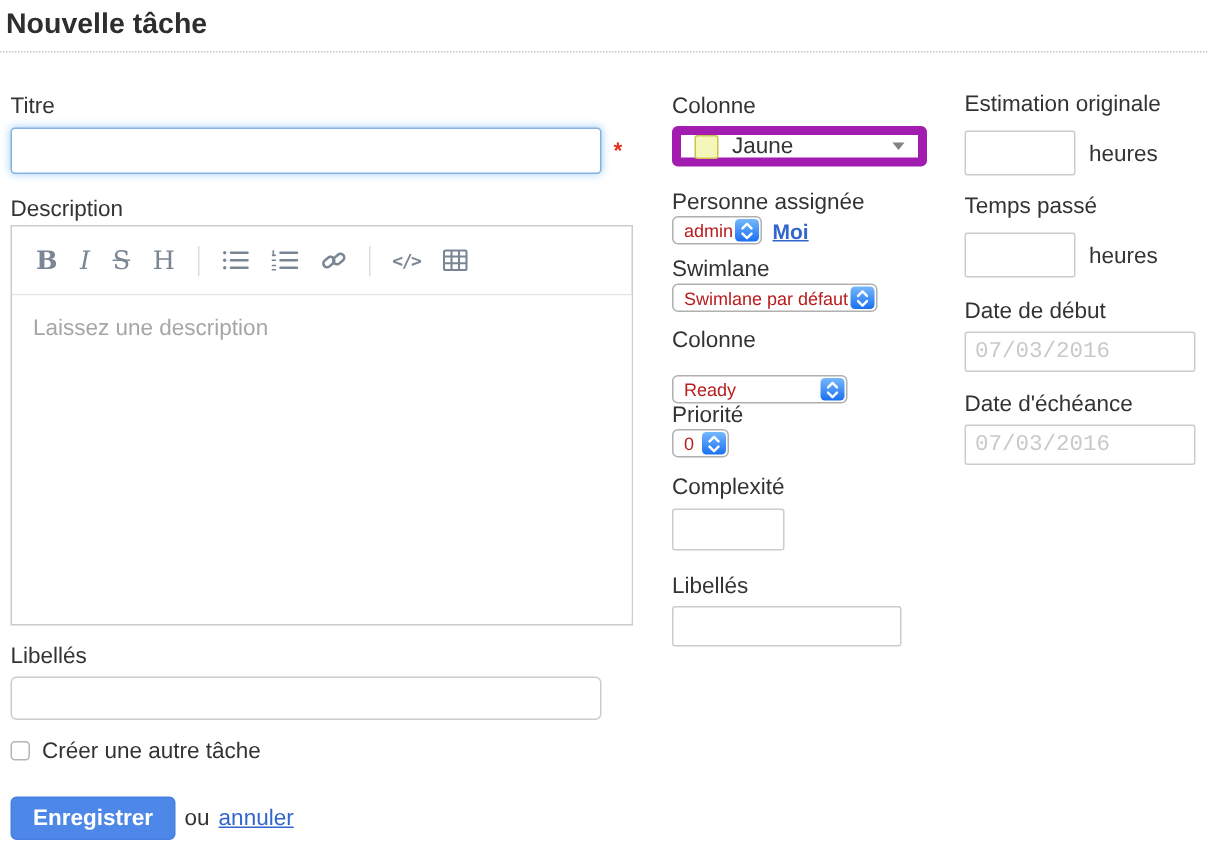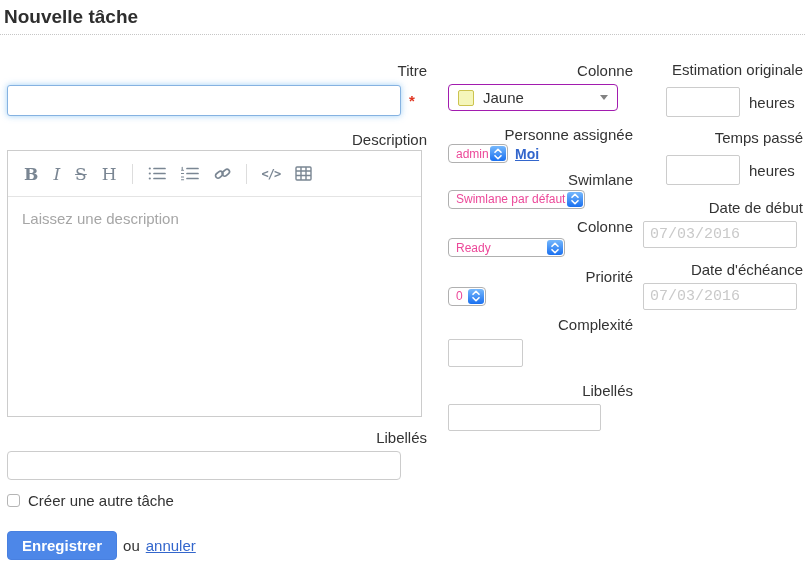--- a/index.html
+++ b/index.html
@@ -21,21 +21,21 @@
   .page-header h1 { font-size: 19px; font-weight: bold; color: #2e2e2e; }
 
   
   .col { position: absolute; top: 0; height: 566px; }
   .col-left   { left: 7px;   width: 420px; }
   .col-middle { left: 448px; width: 185px; }
   .col-right  { left: 643px; width: 160px; }
   .fld { position: absolute; left: 0; right: 0; }
 
   label.flabel {
-    display: block; font-size: 15px; line-height: 18px; color: #333; text-align: right;
+    display: block; font-size: 15px; line-height: 18px; color: #333;
   }
 
   .input {
     border: 1px solid #ccc; border-radius: 2px; background: #fff;
     font-family: Liberation Mono, monospace; font-size: 15px; color: #333;
     padding: 0 6px; outline: none;
   }
   .input::placeholder { color: #c9c9c9; opacity: 1; }
 
   
@@ -88,51 +88,51 @@
     background: #4d87e8; border: 1px solid #4880e0; border-radius: 4px;
     color: #fff; font-family: "Liberation Sans", sans-serif;
     font-size: 15px; font-weight: bold; padding: 5px 14px; height: 29px; cursor: pointer;
   }
   a.blue-link { color: #3366cc; text-decoration: underline; }
   .me-link { font-size: 14px; font-weight: bold; margin-left: 7px; }
 
   
   .color-dropdown {
     margin-top: 4px; width: 170px; height: 27px;
-    border: 1px solid #a21caf; border-radius: 4px; background: #fff;
+    border: 6px solid #a21caf; border-radius: 4px; background: #fff;
     display: flex; align-items: center; padding: 0 9px; cursor: pointer;
   }
   .swatch {
     width: 16px; height: 16px; border-radius: 2px;
     background: #f5f6ba; border: 1px solid #ccc34f; margin-right: 9px;
   }
   .color-text { font-size: 15px; color: #333; }
   .dd-arrow {
     margin-left: auto; width: 0; height: 0;
     border-left: 4px solid transparent; border-right: 4px solid transparent;
     border-top: 5px solid #828282;
   }
 
   
   .mac-select {
     position: relative; display: inline-flex; align-items: center;
     height: 19px; border: 1px solid #b0b0b0; border-radius: 4px; background: #fff;
-    font-size: 12px; color: #ec4899; padding: 0 22px 0 7px; cursor: pointer;
+    font-size: 12px; color: #b91c1c; padding: 0 22px 0 7px; cursor: pointer;
     white-space: nowrap;
   }
   .mac-stepper {
     position: absolute; right: 1px; top: 1px; bottom: 1px; width: 16px;
     border-radius: 3px; background: linear-gradient(#76b8fc, #1a70f0);
     display: flex; align-items: center; justify-content: center;
   }
 
   
   .complexity-input { margin-top: 5px; width: 75px; height: 28px; }
   .reference-input  { margin-top: 4px; width: 153px; height: 27px; }
-  .hours-row { display: flex; align-items: center; gap: 9px; margin-top: 8px; margin-left: 23px; }
+  .hours-row { display: flex; align-items: center; gap: 9px; margin-top: 8px; }
   .hours-input { width: 74px; height: 30px; }
   .hours-unit { font-size: 15px; color: #333; }
   .date-input { margin-top: 4px; width: 154px; height: 27px; }
 
   svg { display: block; }
 </style>
 </head>
 <body>
 
 <header class="page-header">
@@ -241,21 +241,21 @@
       <span class="mac-stepper">
         <svg width="8" height="12" viewBox="0 0 8 12" fill="none" stroke="#fff" stroke-width="1.6" stroke-linecap="round" stroke-linejoin="round">
           <path d="M1 4.3 4 1.3 7 4.3M1 7.7 4 10.7 7 7.7"></path>
         </svg>
       </span>
     </span>
   </div>
 
   <div class="fld" style="top:218px">
     <label class="flabel">Colonne</label>
-    <span class="mac-select" style="width:117px;margin-top:2px">
+    <span class="mac-select" style="width:117px;margin-top:14px">
       <span>Ready</span>
       <span class="mac-stepper">
         <svg width="8" height="12" viewBox="0 0 8 12" fill="none" stroke="#fff" stroke-width="1.6" stroke-linecap="round" stroke-linejoin="round">
           <path d="M1 4.3 4 1.3 7 4.3M1 7.7 4 10.7 7 7.7"></path>
         </svg>
       </span>
     </span>
   </div>
 
   <div class="fld" style="top:268px">

